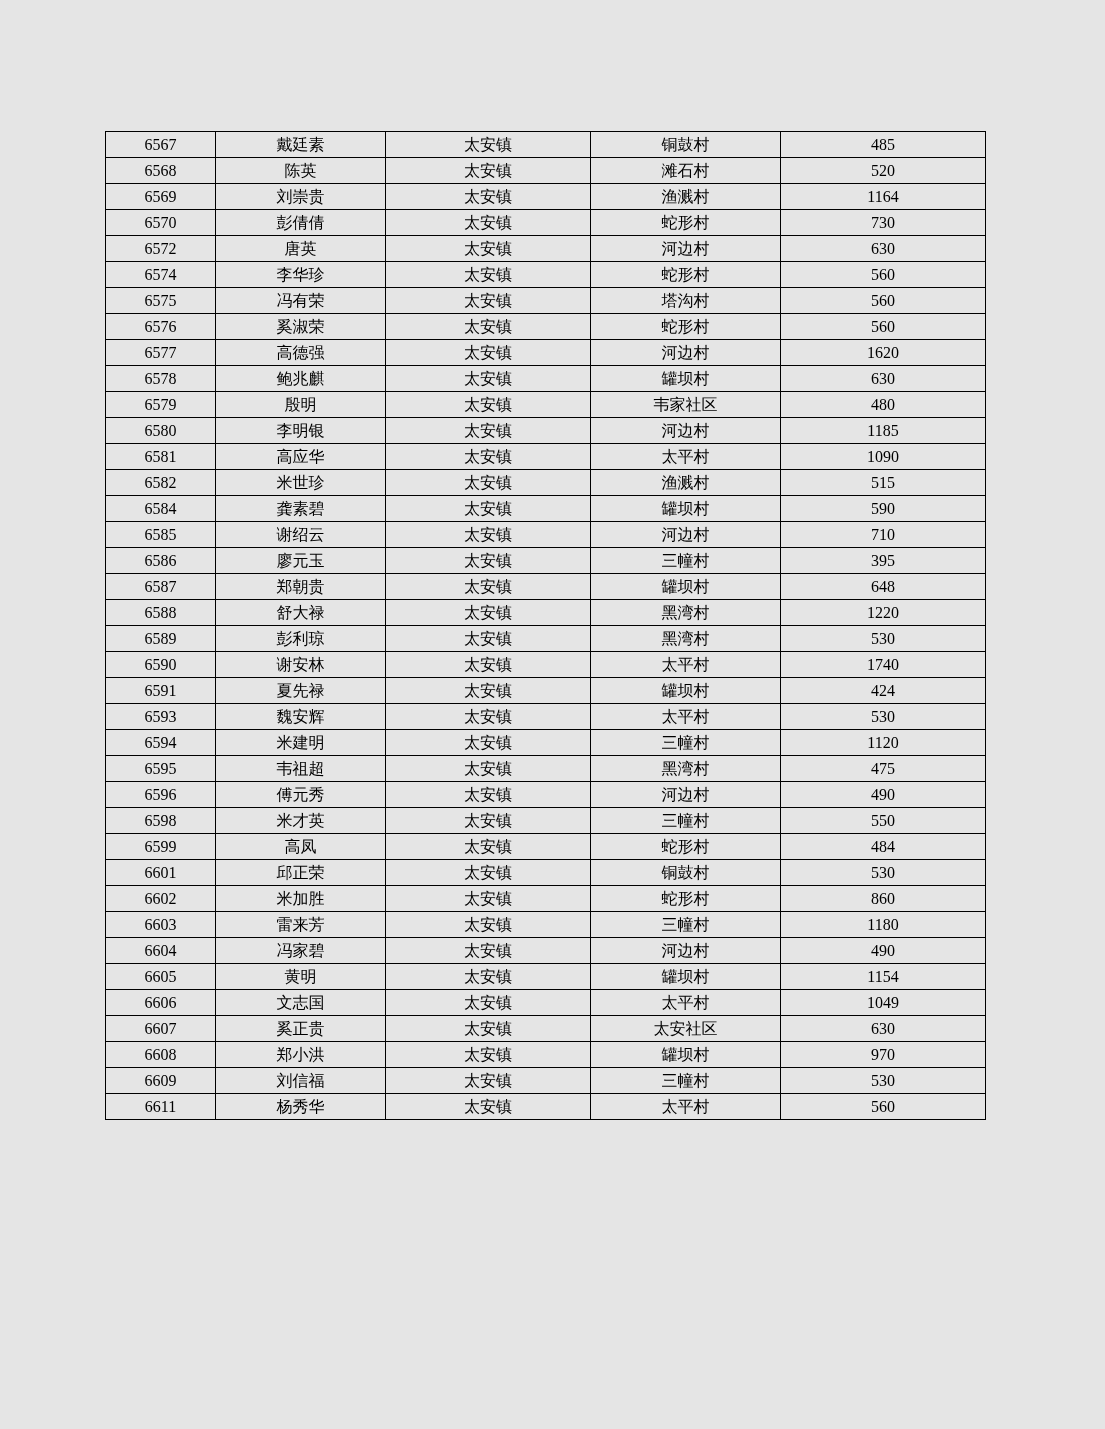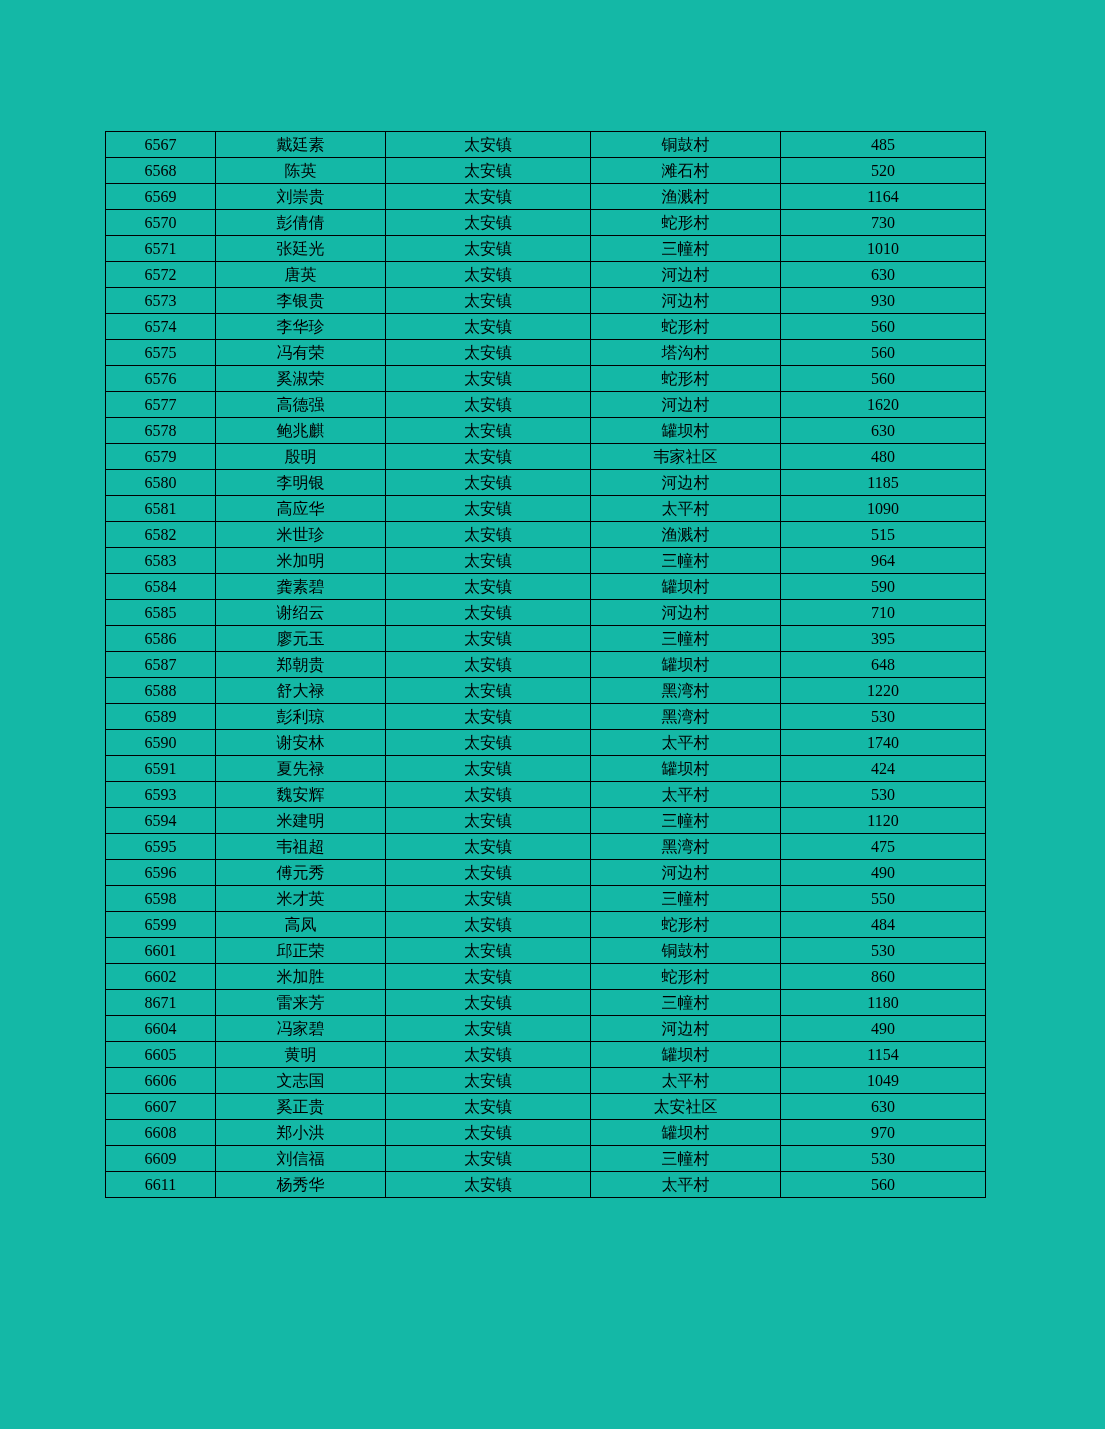--- a/index.html
+++ b/index.html
@@ -11,21 +11,21 @@
     width: 1105px;
     height: 1429px;
     font-family: "Liberation Serif", "DejaVu Serif", serif;
     color: #000000;
     position: relative;
   }
   .page {
     position: relative;
     width: 1105px;
     height: 1429px;
-    background: #14b8a6;
+    background: #e5e5e5;
     overflow: hidden;
   }
   table.records {
     position: absolute;
     left: 105px;
     top: 131px;
     border-collapse: collapse;
     table-layout: fixed;
   }
   table.records col.c0 { width: 110px; }
@@ -80,41 +80,27 @@
           <td>1164</td>
         </tr>
         <tr>
           <td>6570</td>
           <td>彭倩倩</td>
           <td>太安镇</td>
           <td>蛇形村</td>
           <td>730</td>
         </tr>
         <tr>
-          <td>6571</td>
-          <td>张廷光</td>
-          <td>太安镇</td>
-          <td>三幢村</td>
-          <td>1010</td>
-        </tr>
-        <tr>
           <td>6572</td>
           <td>唐英</td>
           <td>太安镇</td>
           <td>河边村</td>
           <td>630</td>
         </tr>
         <tr>
-          <td>6573</td>
-          <td>李银贵</td>
-          <td>太安镇</td>
-          <td>河边村</td>
-          <td>930</td>
-        </tr>
-        <tr>
           <td>6574</td>
           <td>李华珍</td>
           <td>太安镇</td>
           <td>蛇形村</td>
           <td>560</td>
         </tr>
         <tr>
           <td>6575</td>
           <td>冯有荣</td>
           <td>太安镇</td>
@@ -164,27 +150,20 @@
           <td>1090</td>
         </tr>
         <tr>
           <td>6582</td>
           <td>米世珍</td>
           <td>太安镇</td>
           <td>渔溅村</td>
           <td>515</td>
         </tr>
         <tr>
-          <td>6583</td>
-          <td>米加明</td>
-          <td>太安镇</td>
-          <td>三幢村</td>
-          <td>964</td>
-        </tr>
-        <tr>
           <td>6584</td>
           <td>龚素碧</td>
           <td>太安镇</td>
           <td>罐坝村</td>
           <td>590</td>
         </tr>
         <tr>
           <td>6585</td>
           <td>谢绍云</td>
           <td>太安镇</td>
@@ -283,21 +262,21 @@
           <td>530</td>
         </tr>
         <tr>
           <td>6602</td>
           <td>米加胜</td>
           <td>太安镇</td>
           <td>蛇形村</td>
           <td>860</td>
         </tr>
         <tr>
-          <td>8671</td>
+          <td>6603</td>
           <td>雷来芳</td>
           <td>太安镇</td>
           <td>三幢村</td>
           <td>1180</td>
         </tr>
         <tr>
           <td>6604</td>
           <td>冯家碧</td>
           <td>太安镇</td>
           <td>河边村</td>

